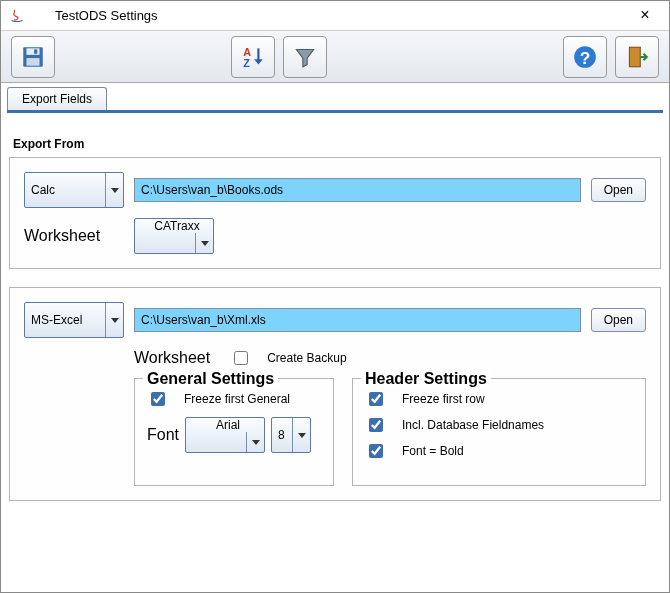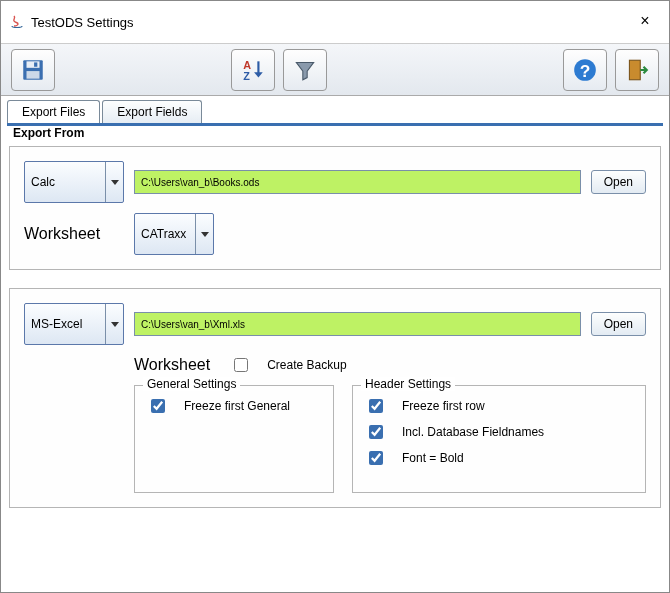--- a/index.html
+++ b/index.html
@@ -12,26 +12,27 @@
   }
   .window {
     width: 670px;
     height: 593px;
     background: #fff;
     border: 1px solid #888;
     display: flex;
     flex-direction: column;
   }
   .titlebar {
-    height: 43px;
+    height: 30px;
     display: flex;
     align-items: center;
     padding: 0 8px;
     border-bottom: 1px solid #ccc;
     background: #fff;
+    gap: 24px;
   }
   .titlebar .java-icon {
     width: 16px; height: 16px;
     margin-right: 6px;
   }
   .titlebar .title { flex: 1; font-size: 13px; }
   .titlebar .close {
     width: 32px; height: 24px;
     text-align: center;
     font-size: 16px;
@@ -84,21 +85,21 @@
   }
   .tab-underline {
     height: 3px;
     background: #3a6fb0;
     margin: 0 6px 0 6px;
     position: relative;
     z-index: 1;
   }
   .content {
     flex: 1;
-    padding: 0 8px 8px 8px;
+    padding: 24px 8px 8px 8px;
     background: #fff;
     overflow: auto;
   }
   .section-title {
     font-weight: bold;
     margin: 0 0 6px 4px;
   }
   .panel {
     border: 1px solid #b5b5b5;
     padding: 14px;
@@ -106,45 +107,45 @@
     background: #fefefe;
   }
   .row {
     display: flex;
     align-items: center;
     gap: 10px;
     margin-bottom: 10px;
   }
   .row:last-child { margin-bottom: 0; }
   .combo {
-    height: 42px;
+    height: 36px;
     border: 1px solid #5b78aa;
     border-radius: 2px;
     background: linear-gradient(#fbfdff, #dde7f3);
     display: flex;
     align-items: center;
     padding: 0 0 0 6px;
     cursor: pointer;
     font-size: 12px;
   }
   .combo .combo-arrow {
     width: 18px; height: 100%;
     border-left: 1px solid #7a8fa9;
     display: flex; align-items: center; justify-content: center;
     margin-left: auto;
   }
   .combo-w100 { width: 100px; }
-  .combo-w80  { width: 80px; }
+  .combo-w80  { width: 80px; flex-direction: column; }
   .combo-w40  { width: 40px; }
   .textfield {
     height: 24px;
     border: 1px solid #7a8fa9;
-    background: #bef264;
+    background: #7dd3fc;
     padding: 0 6px;
-    font-size: 10px;
+    font-size: 12px;
     flex: 1;
   }
   .textfield.small { flex: none; width: 70px; }
   .btn {
     height: 24px;
     padding: 0 12px;
     border: 1px solid #7a8fa9;
     border-radius: 3px;
     background: linear-gradient(#fdfefe, #e3ebf3);
     cursor: pointer;
@@ -170,22 +171,22 @@
   .fieldset {
     border: 1px solid #b5b5b5;
     padding: 10px 12px 12px 12px;
     position: relative;
   }
   .fieldset .legend {
     position: absolute;
     top: -9px; left: 8px;
     background: #fff;
     padding: 0 4px;
-    font-weight: normal;
-    font-size: 12px;
+    font-weight: bold;
+    font-size: 16px;
   }
   .fs-row {
     display: flex;
     align-items: center;
     gap: 6px;
     margin-top: 8px;
   }
   .chev {
     width: 0; height: 0;
     border-left: 4px solid transparent;
@@ -242,21 +243,20 @@
     <div class="tbtn">
       <svg viewBox="0 0 24 24">
         <rect x="5" y="3" width="10" height="18" fill="#c98b2e"></rect>
         <rect x="5" y="3" width="10" height="18" fill="none" stroke="#7a541b"></rect>
         <path d="M15 12 h6 M18 9 l3 3 l-3 3" stroke="#2b8a3e" stroke-width="2" fill="none"></path>
       </svg>
     </div>
   </div>
 
   <div class="tabs-row">
-    <div class="tab active">Export Files</div>
     <div class="tab">Export Fields</div>
   </div>
   <div class="tab-underline"></div>
 
   <div class="content">
 
     <div class="section-title">Export From</div>
     <div class="panel">
       <div class="row">
         <div class="combo combo-w100">
@@ -299,20 +299,35 @@
       </div>
 
       <div class="twocol" style="padding-left:110px;">
 
         <div class="fieldset" style="flex:0 0 200px;">
           <div class="legend">General Settings</div>
           <label class="check">
             <input type="checkbox" checked="" style="">
             <span>Freeze first General</span>
           </label>
+          <div class="fs-row">
+            <span class="label">Font</span>
+            <div class="combo combo-w80">
+              <span>Arial</span>
+              <span class="combo-arrow">
+                  <span class="chev"></span>
+                </span>
+            </div>
+            <div class="combo combo-w40">
+              <span>8</span>
+              <span class="combo-arrow">
+                  <span class="chev"></span>
+                </span>
+            </div>
+          </div>
         </div>
 
         <div class="fieldset" style="flex:1;">
           <div class="legend">Header Settings</div>
           <label class="check">
             <input type="checkbox" checked="" style="">
             <span>Freeze first row</span>
           </label>
           <label class="check">
             <input type="checkbox" checked="" style="">

